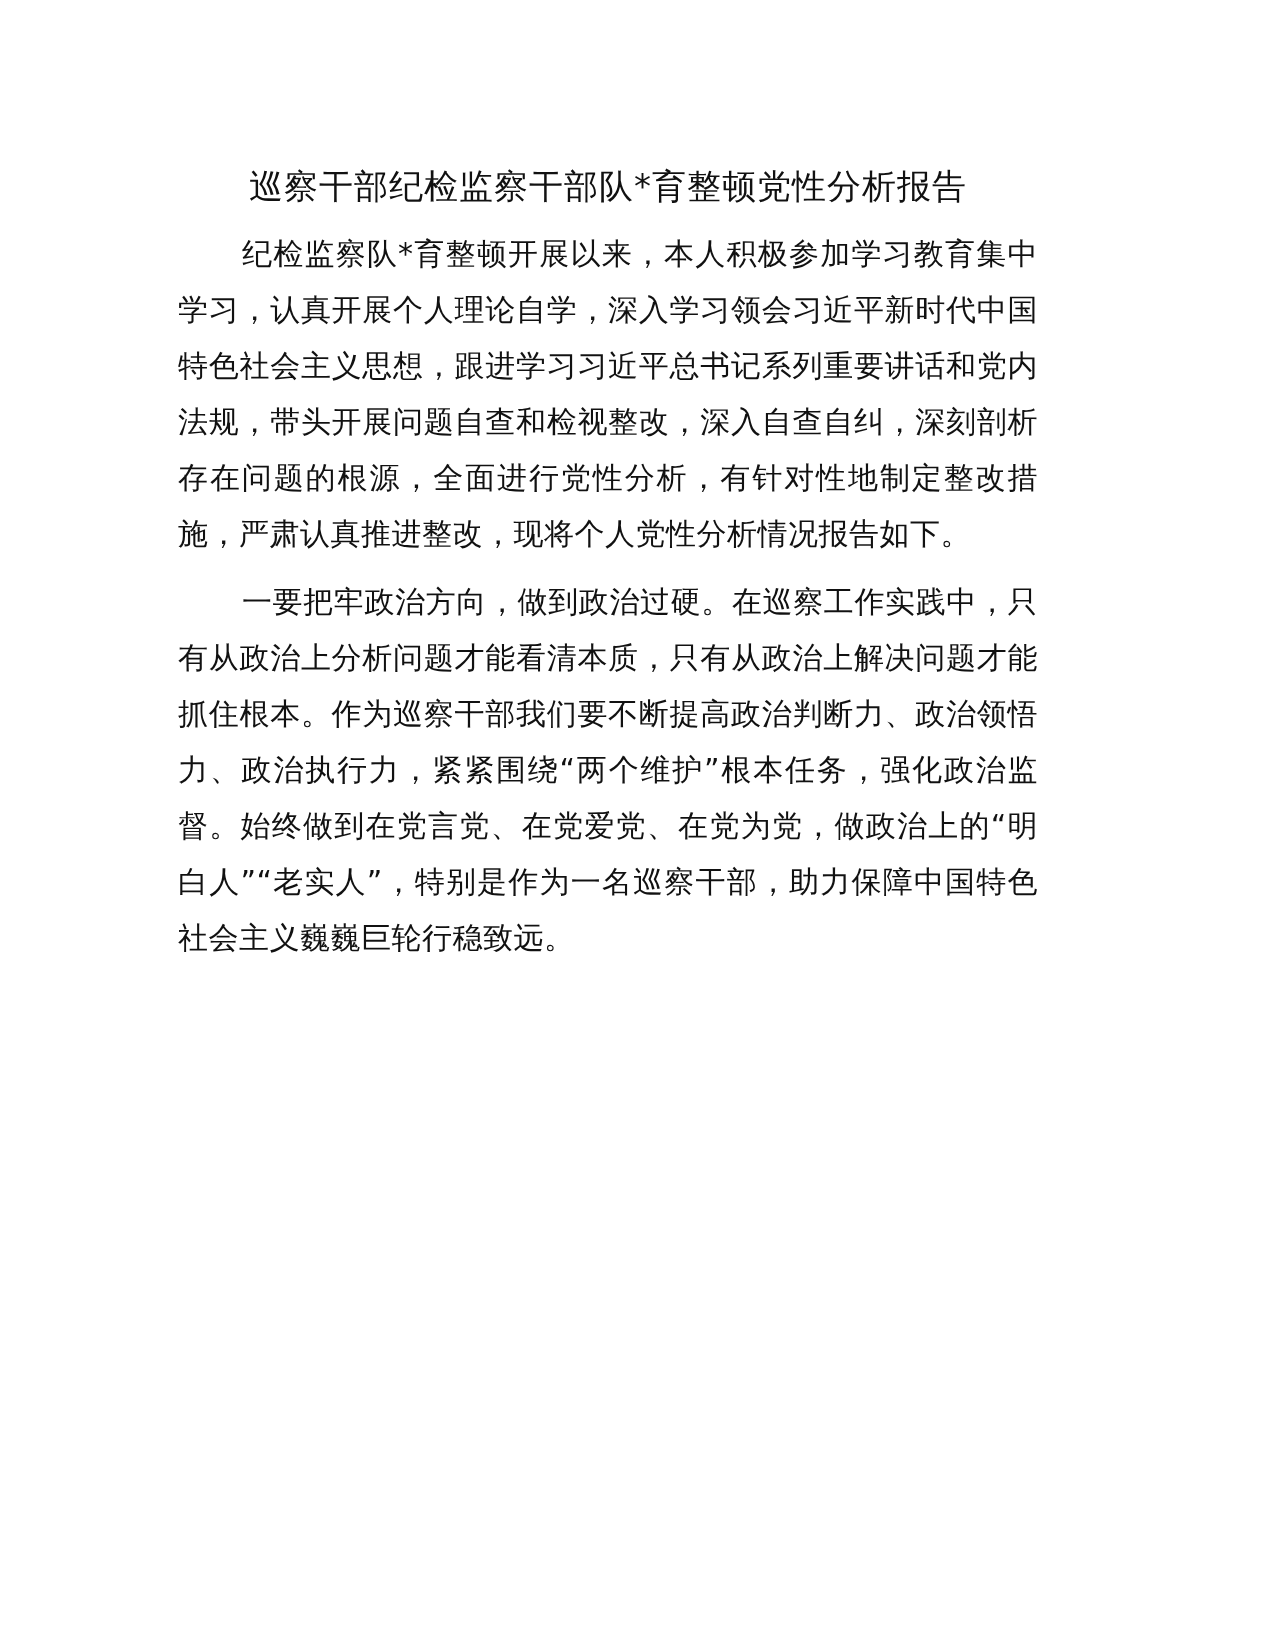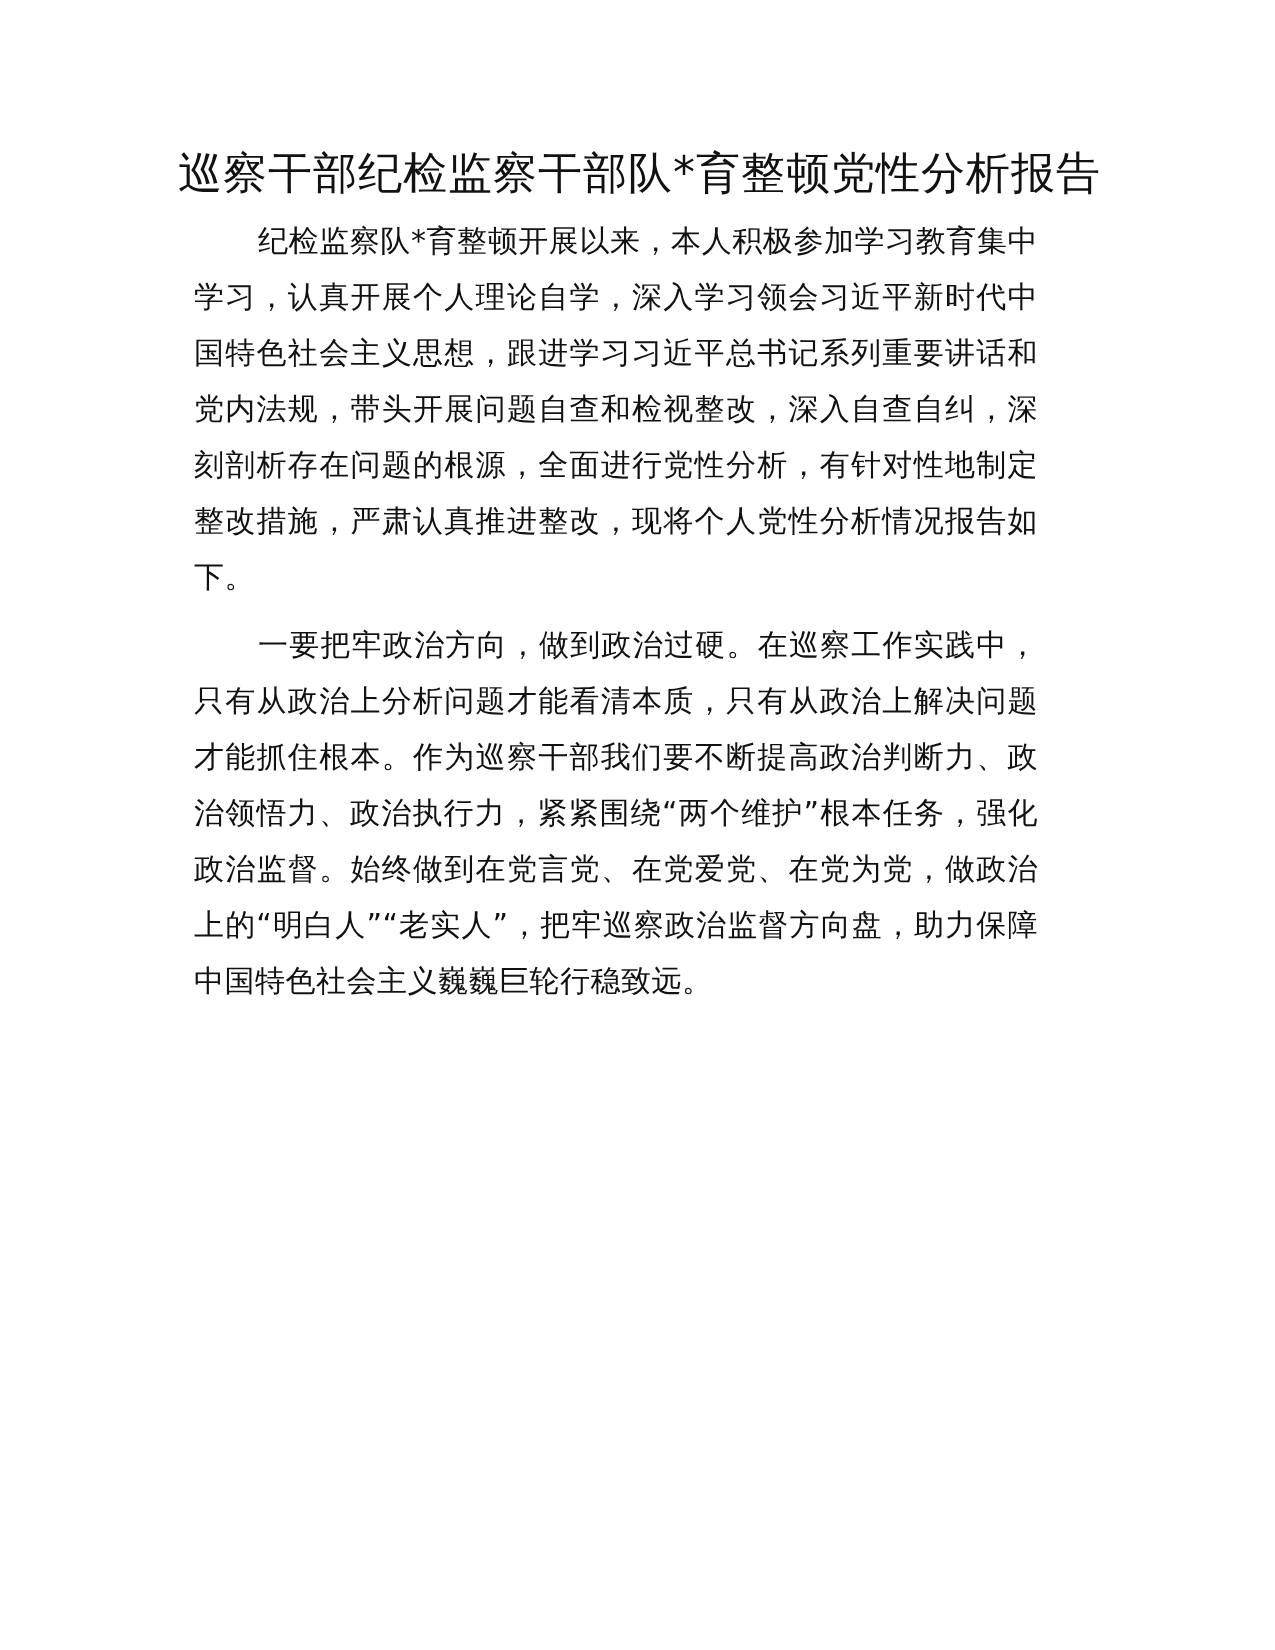--- a/index.html
+++ b/index.html
@@ -15,44 +15,44 @@
     font-family: "DejaVu Sans", "Liberation Sans", sans-serif;
     color: #111111;
   }
   .page {
     position: absolute;
     left: 178px;
     top: 145px;
     width: 860px;
   }
   .title {
-    font-size: 44px;
+    font-size: 34px;
     line-height: 56px;
-    margin: 0 0 12px 0;
+    margin: 13px 0 12px 0;
     text-align: center;
     white-space: nowrap;
     letter-spacing: 1px;
     font-weight: normal;
   }
   .para {
     font-size: 30px;
     line-height: 56px;
-    margin: 0 0 12px 16px;
+    margin: 0 0 12px 0;
     text-indent: 64px;
     text-align: justify;
     letter-spacing: 0.5px;
   }
   .heading {
     font-size: 30px;
     line-height: 56px;
     margin: 0 0 12px 0;
     text-indent: 64px;
     letter-spacing: 0.5px;
   }
 </style>
 </head>
 <body>
 
 <div class="page">
   <h1 class="title">巡察干部纪检监察干部队*育整顿党性分析报告</h1>
   <p class="para">纪检监察队*育整顿开展以来，本人积极参加学习教育集中学习，认真开展个人理论自学，深入学习领会习近平新时代中国特色社会主义思想，跟进学习习近平总书记系列重要讲话和党内法规，带头开展问题自查和检视整改，深入自查自纠，深刻剖析存在问题的根源，全面进行党性分析，有针对性地制定整改措施，严肃认真推进整改，现将个人党性分析情况报告如下。</p>
-  <p class="para">一要把牢政治方向，做到政治过硬。在巡察工作实践中，只有从政治上分析问题才能看清本质，只有从政治上解决问题才能抓住根本。作为巡察干部我们要不断提高政治判断力、政治领悟力、政治执行力，紧紧围绕“两个维护”根本任务，强化政治监督。始终做到在党言党、在党爱党、在党为党，做政治上的“明白人”“老实人”，把牢巡察政治监督方向盘，助力保障中国特色社会主义巍巍巨轮行稳致远。</p>
+  <p class="para">一要把牢政治方向，做到政治过硬。在巡察工作实践中，只有从政治上分析问题才能看清本质，只有从政治上解决问题才能抓住根本。作为巡察干部我们要不断提高政治判断力、政治领悟力、政治执行力，紧紧围绕“两个维护”根本任务，强化政治监督。始终做到在党言党、在党爱党、在党为党，做政治上的“明白人”“老实人”，特别是作为一名巡察干部，助力保障中国特色社会主义巍巍巨轮行稳致远。</p>
 </div>
 
 </body></html>

